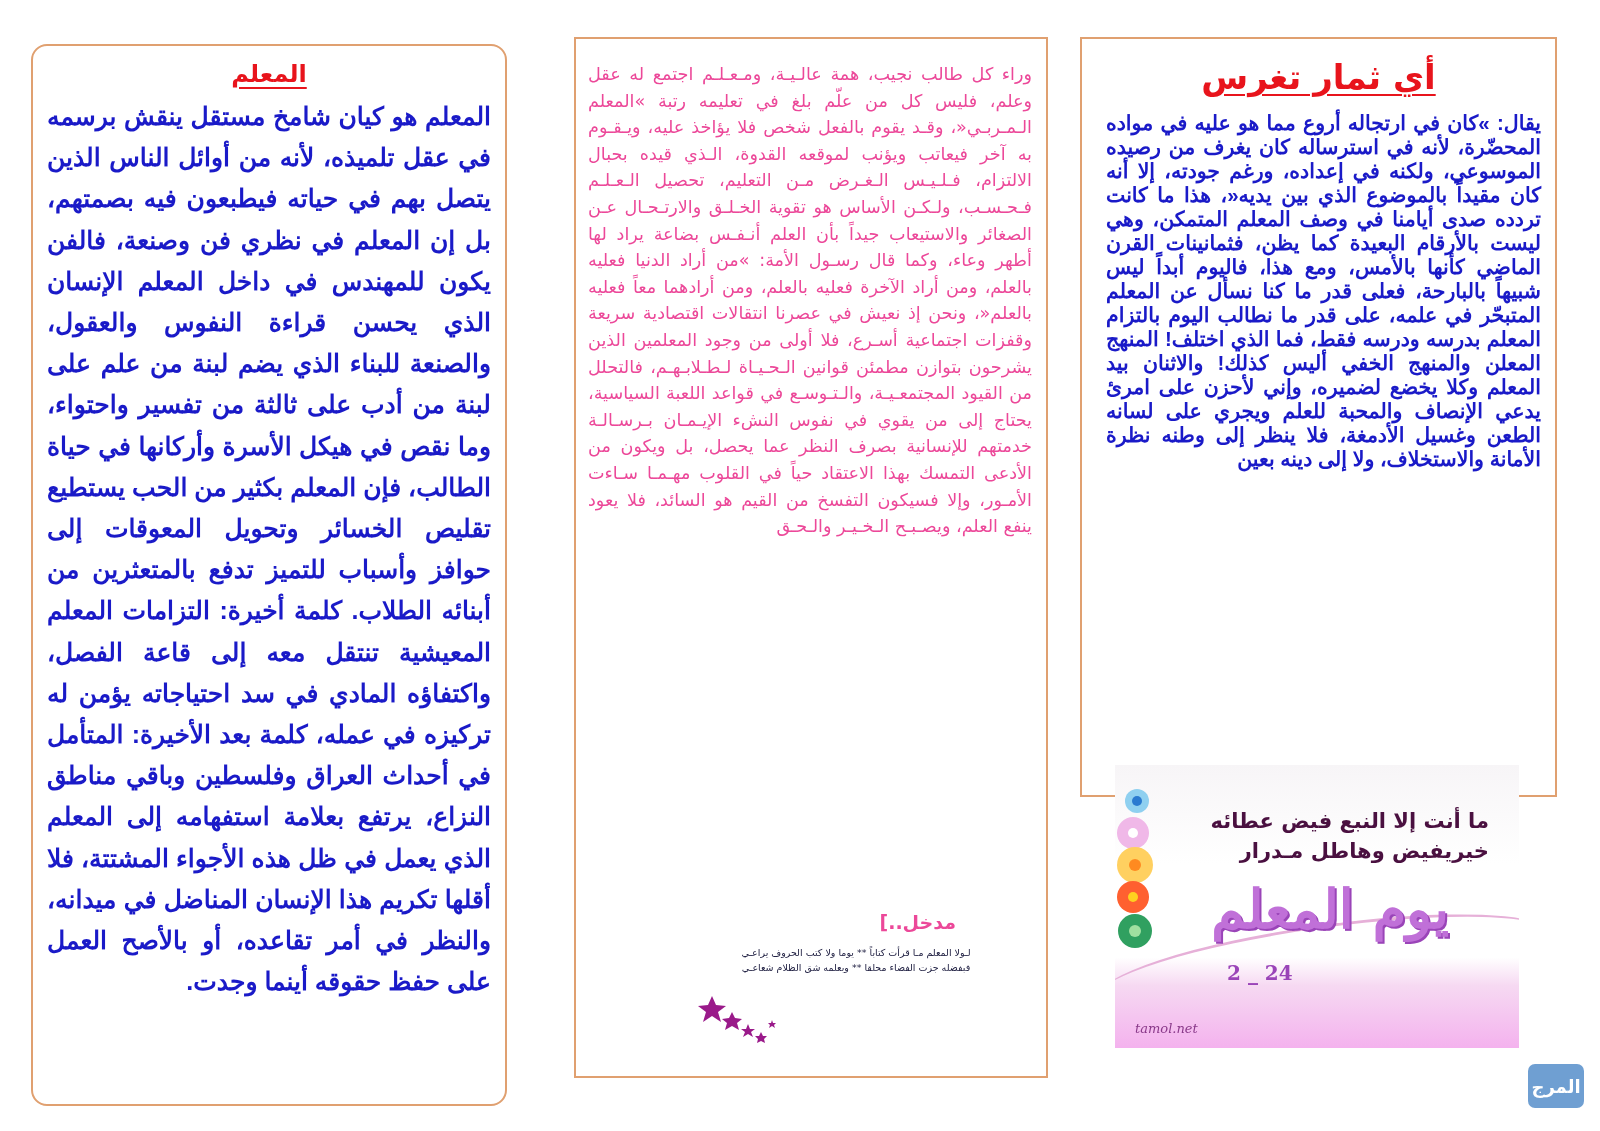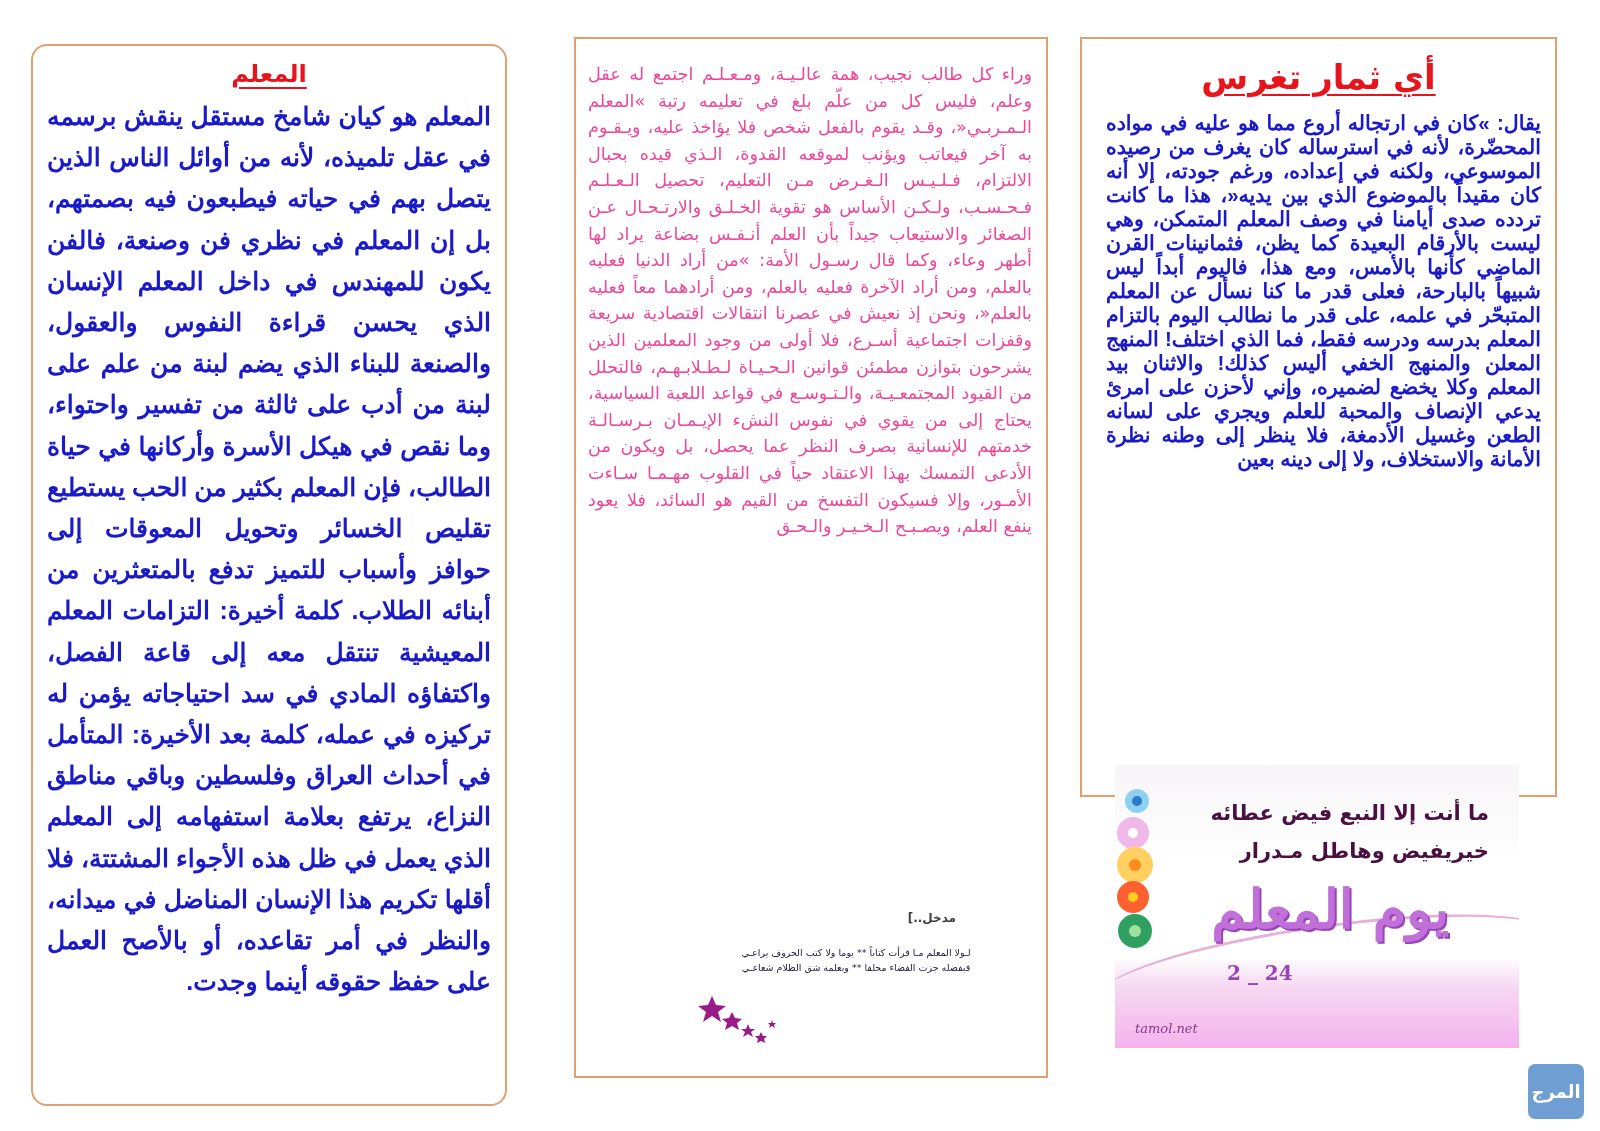--- a/index.html
+++ b/index.html
@@ -41,60 +41,60 @@
     color: #ec4899;
   }
   #panel-right .body {
     font-family: "Liberation Sans", sans-serif;
     font-size: 20.5px; line-height: 24px; padding: 14px 14px 0 24px;
   }
 
   
   .intro-label {
     position: absolute; left: 0; width: 380px; top: 872px;
-    text-align: right; color: #404040; font-size: 12px; font-weight: bold;
+    text-align: right; color: #ec4899; font-size: 19px; font-weight: bold;
   }
   .poem {
     position: absolute; left: 130px; width: 300px; top: 906px;
     color: #222244; font-size: 9.5px; line-height: 15px; text-align: center;
   }
   .stars { position: absolute; left: 122px; top: 955px; }
 
   
   .banner {
     position: absolute; left: 33px; top: 726px; width: 404px; height: 283px;
     background: linear-gradient(180deg, #f7f5f7 0%, #ffffff 35%, #ffffff 68%, #f6d9f2 78%, #f4b2ee 100%);
     overflow: hidden; direction: rtl;
   }
   .banner .line1, .banner .line2 {
     position: absolute; right: 30px; color: #4a1040; font-weight: bold;
     font-size: 21px; font-family: "DejaVu Sans", sans-serif; white-space: nowrap;
   }
-  .banner .line1 { top: 36px; }
+  .banner .line1 { top: 44px; }
   .banner .line2 { top: 74px; }
   .banner .big {
     position: absolute; right: 70px; top: 112px; font-size: 54px; font-weight: bold;
     color: #c070d8; text-shadow: 2px 2px 0 #9a44b8; font-family: "DejaVu Serif", serif;
   }
   .banner .date {
     position: absolute; left: 112px; top: 196px; font-size: 20px; font-weight: bold;
     color: #9a44b8; direction: ltr; font-family: "DejaVu Serif", serif;
   }
   .banner .site {
     position: absolute; left: 20px; bottom: 12px; font-size: 13px; font-style: italic;
     color: #8a3a8a; direction: ltr; font-family: "DejaVu Serif", serif;
   }
   .banner .sweep {
     position: absolute; left: -20px; top: 160px; width: 460px; height: 80px;
     border-top: 3px solid #e6b0d8; border-radius: 50% 50% 0 0; transform: rotate(-8deg);
   }
   .flowers { position: absolute; left: 0; top: 20px; }
 
   .watermark {
-    position: absolute; left: 1528px; top: 1064px; width: 56px; height: 55px;
+    position: absolute; left: 1528px; top: 1064px; width: 56px; height: 44px;
     background: #6f9fd2; border-radius: 7px; display: flex; align-items: center;
     justify-content: center; color: #fff; font-weight: bold; font-size: 18px;
     direction: rtl;
   }
 </style>
 </head>
 <body>
 
 <section class="panel" id="panel-left">
   <div class="title">المعلم</div>

